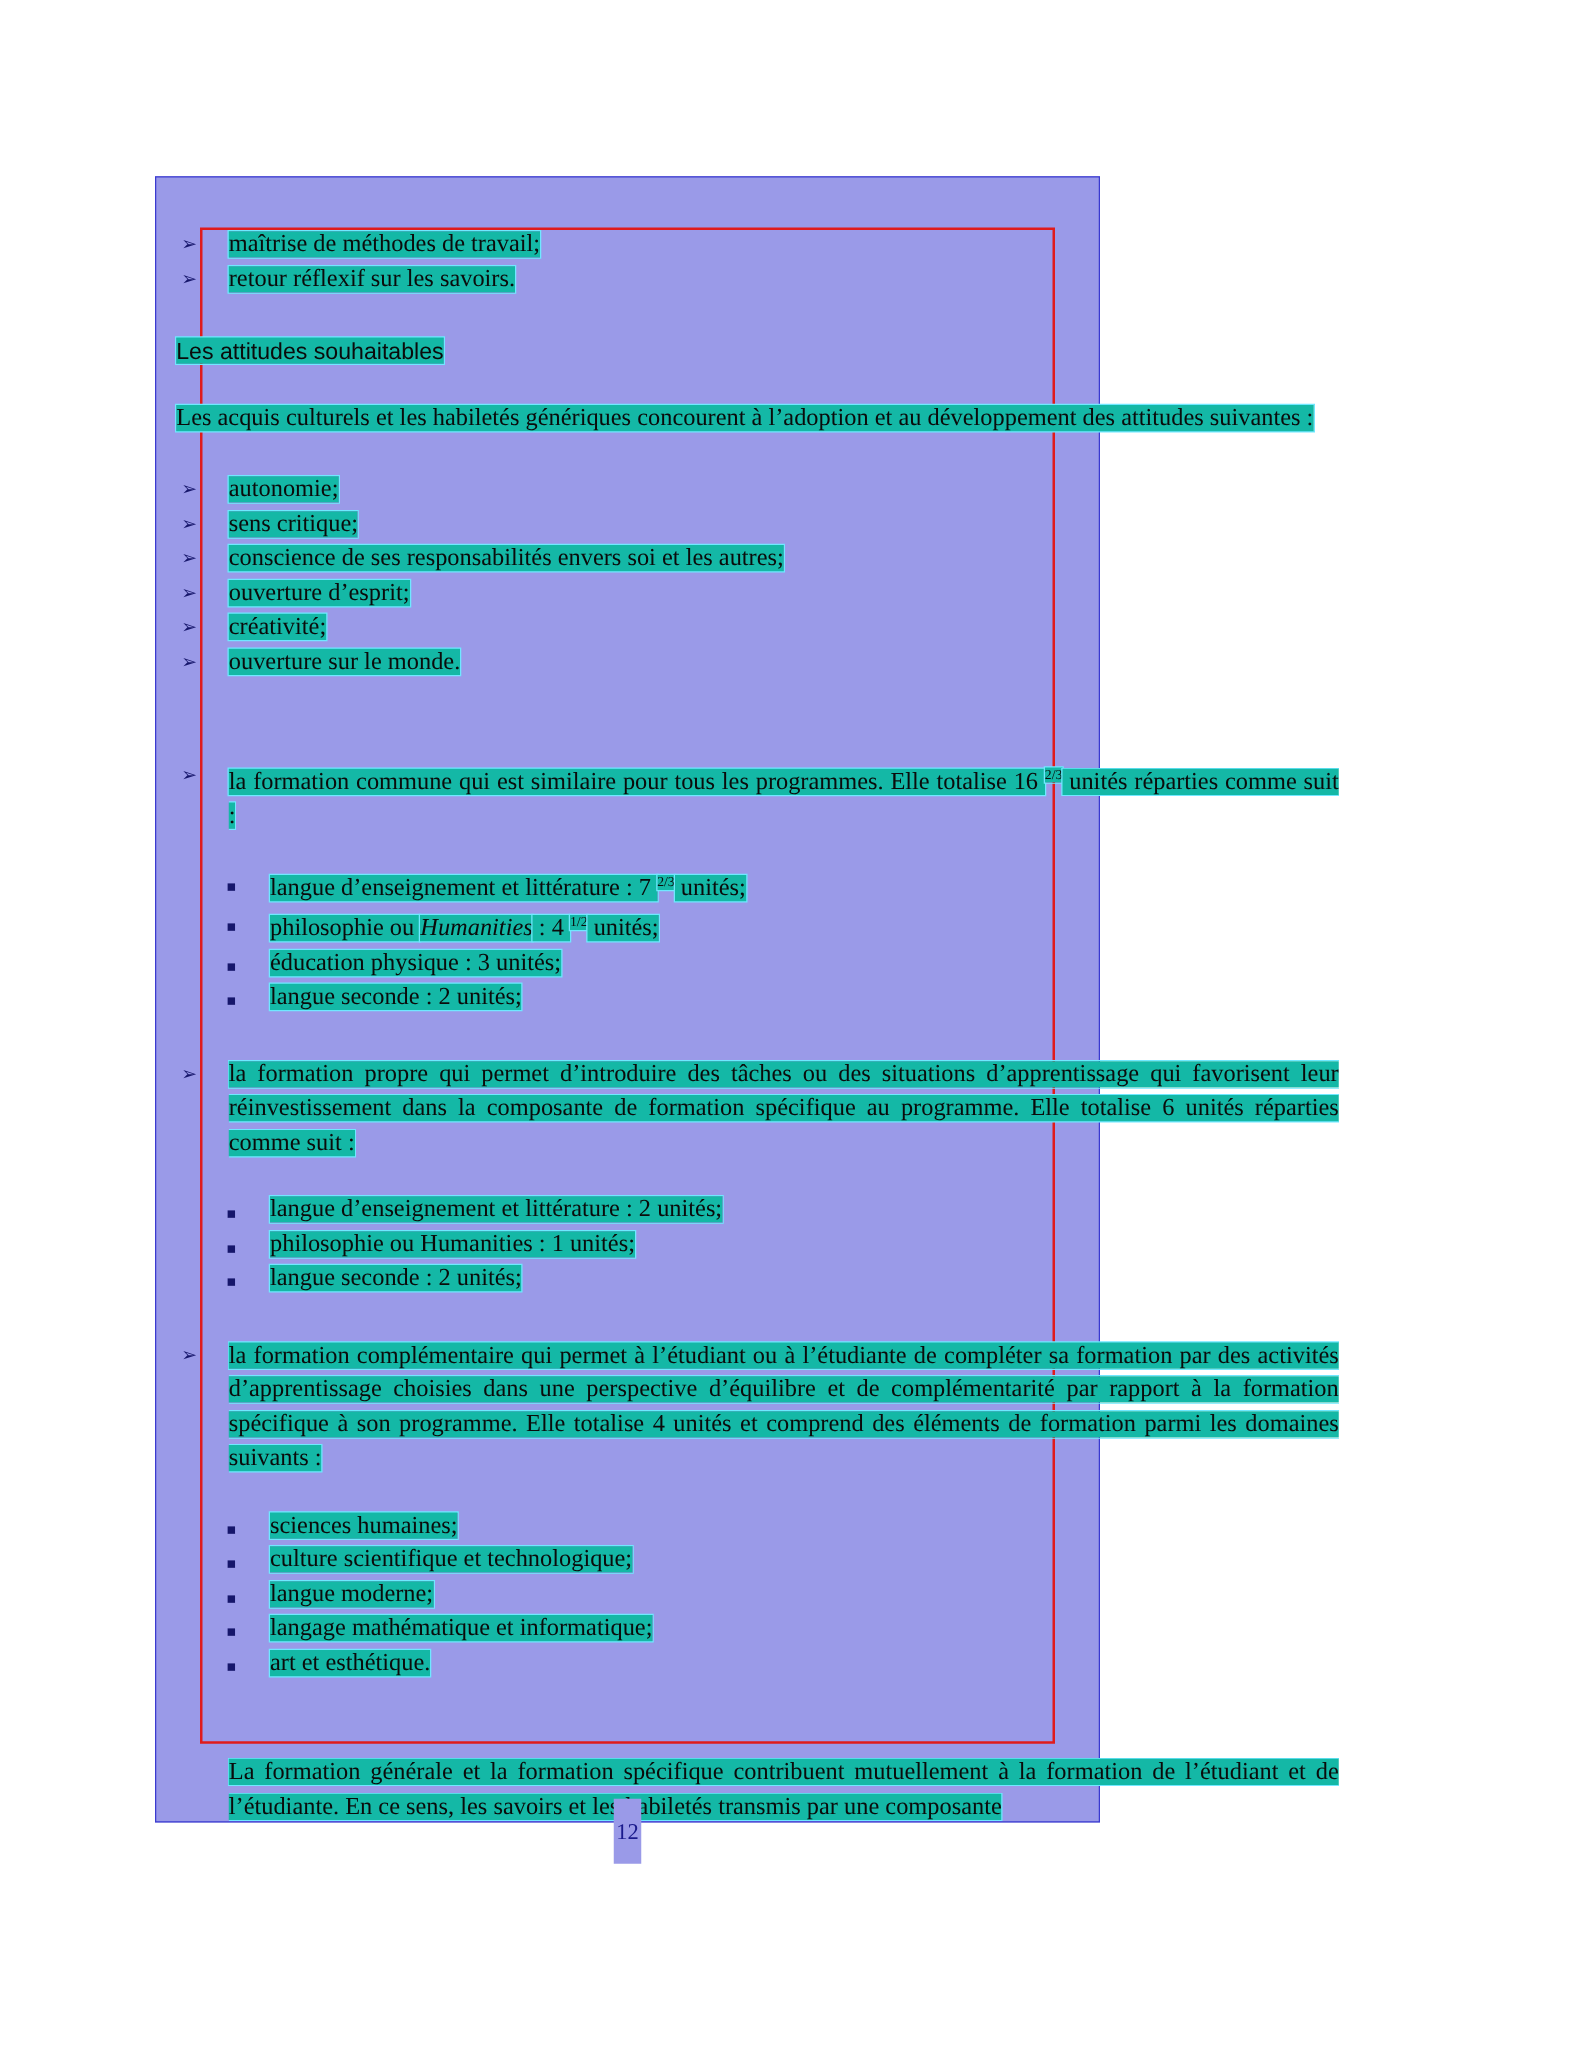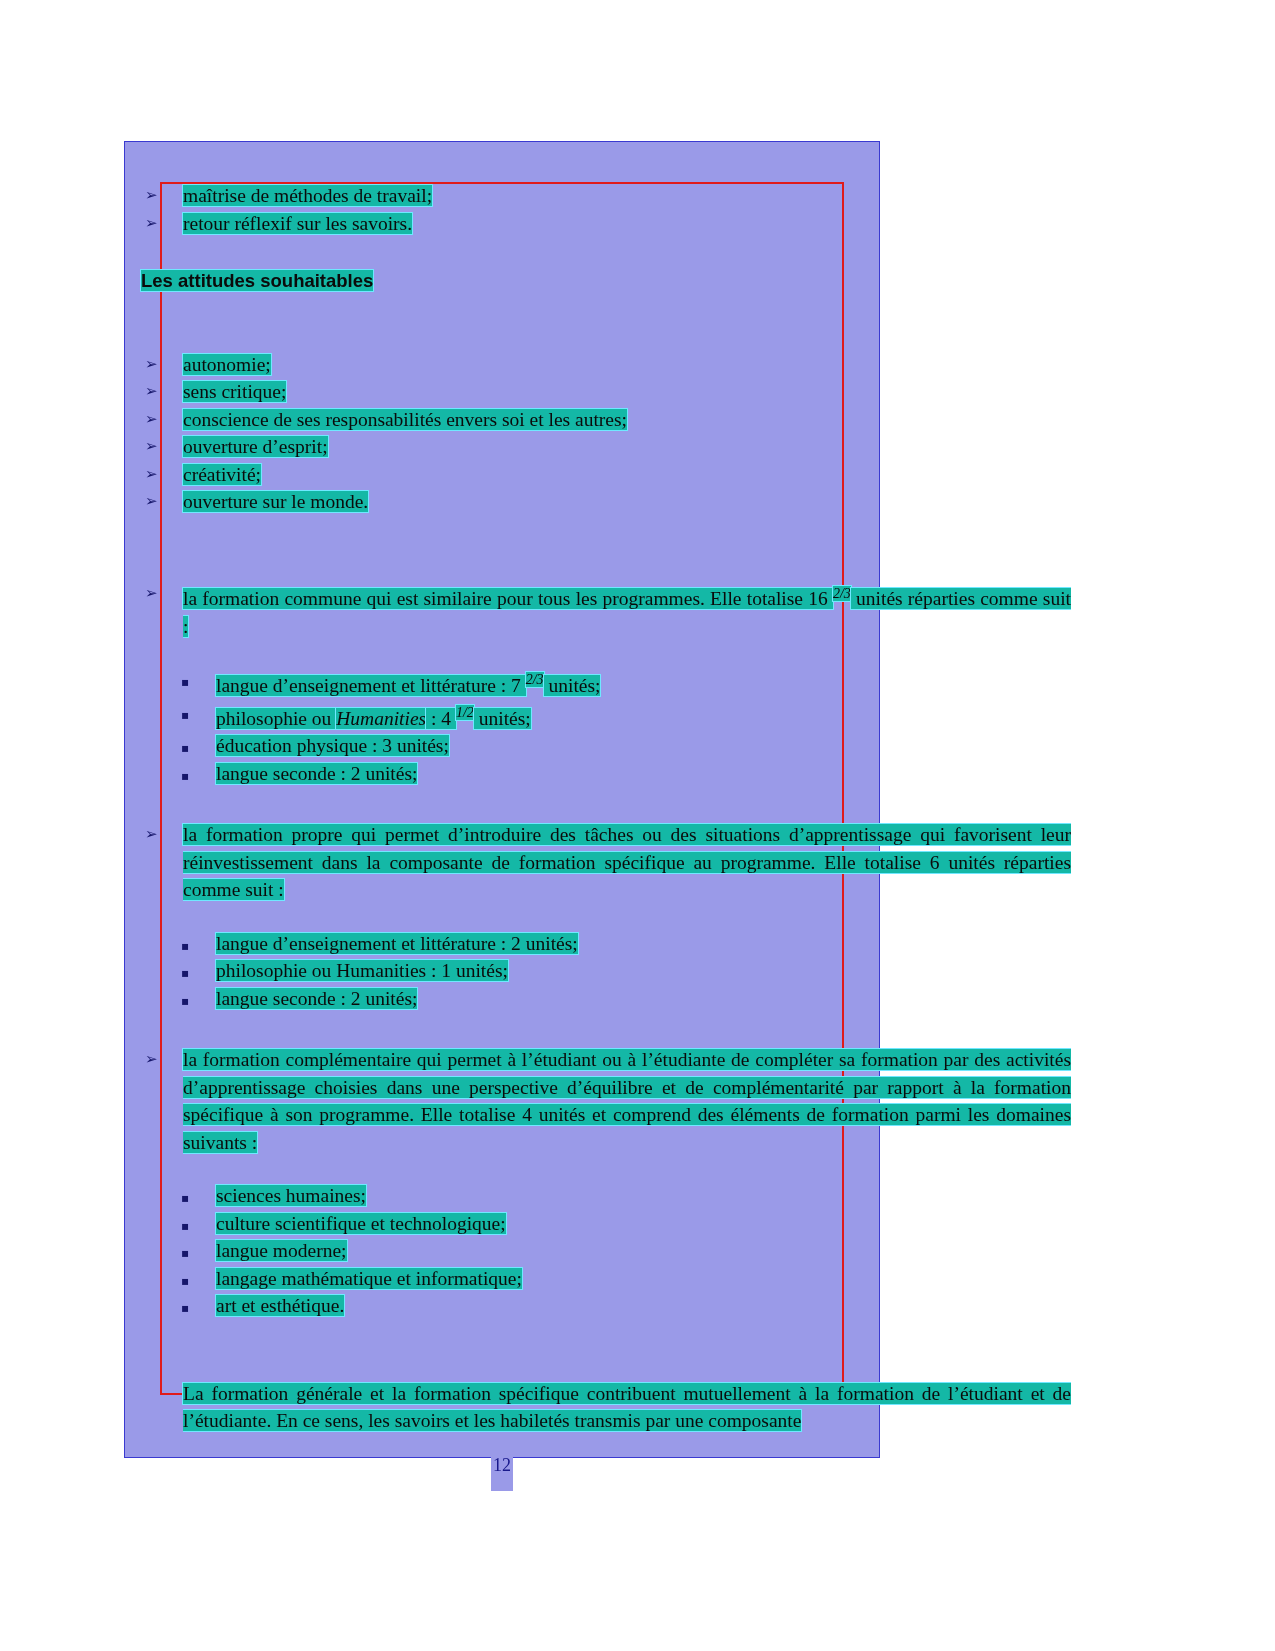--- a/index.html
+++ b/index.html
@@ -91,30 +91,29 @@
     position: absolute;
     left: 40px;
     top: 3px;
     font-family: "DejaVu Sans", sans-serif;
     font-size: 12px;
     color: #16166b;
   }
 
   .heading {
     font-family: "Liberation Sans", sans-serif;
-    font-weight: bold;
+    font-weight: normal;
     font-size: 18.5px;
   }
 
   .it { font-style: italic; }
 
   sup.frac {
-    font-size: 14px;
+    font-size: 11px;
     vertical-align: super;
-    font-style: italic;
     margin-top: 34px;
   }
 
   .indent-cont { padding-left: 42px; text-align: justify; }
 
   #folio {
     position: absolute;
     left: 124px;
     top: 1455px;
     width: 756px;
@@ -142,20 +141,23 @@
   </div>
 
   <div class="spacer-md"></div>
 
   <div class="heading">
     <span class="hl">Les attitudes souhaitables</span>
   </div>
 
   <div class="spacer-sm"></div>
 
+  <p class="para">
+    <span class="hl">Les acquis culturels et les habiletés génériques concourent à l’adoption et au développement des attitudes suivantes :</span>
+  </p>
 
   <div class="spacer-md"></div>
 
   <div class="l1">
     <span class="bullet">➢</span>
     <span class="hl">autonomie;</span>
   </div>
   <div class="l1">
     <span class="bullet">➢</span>
     <span class="hl">sens critique;</span>

